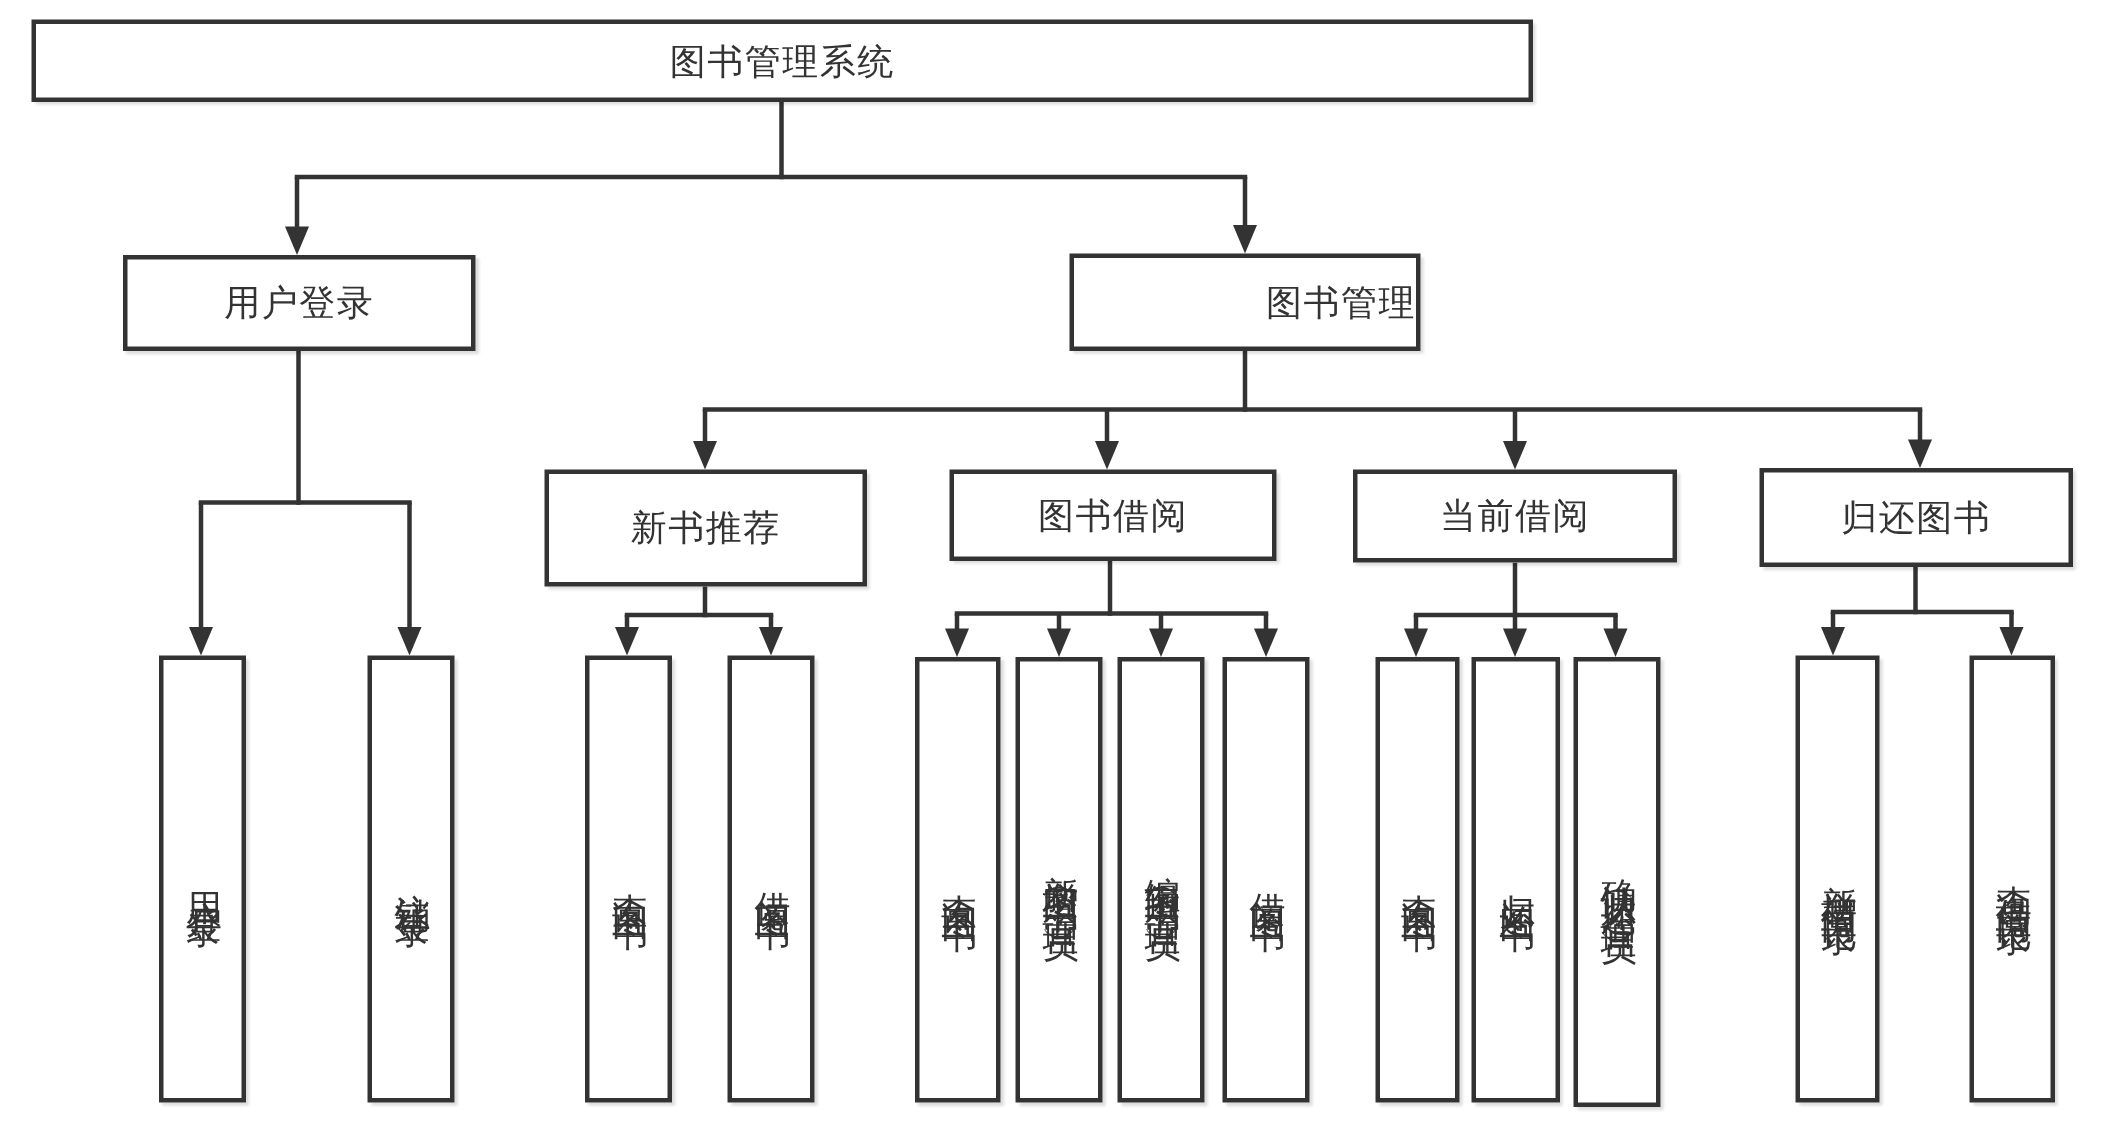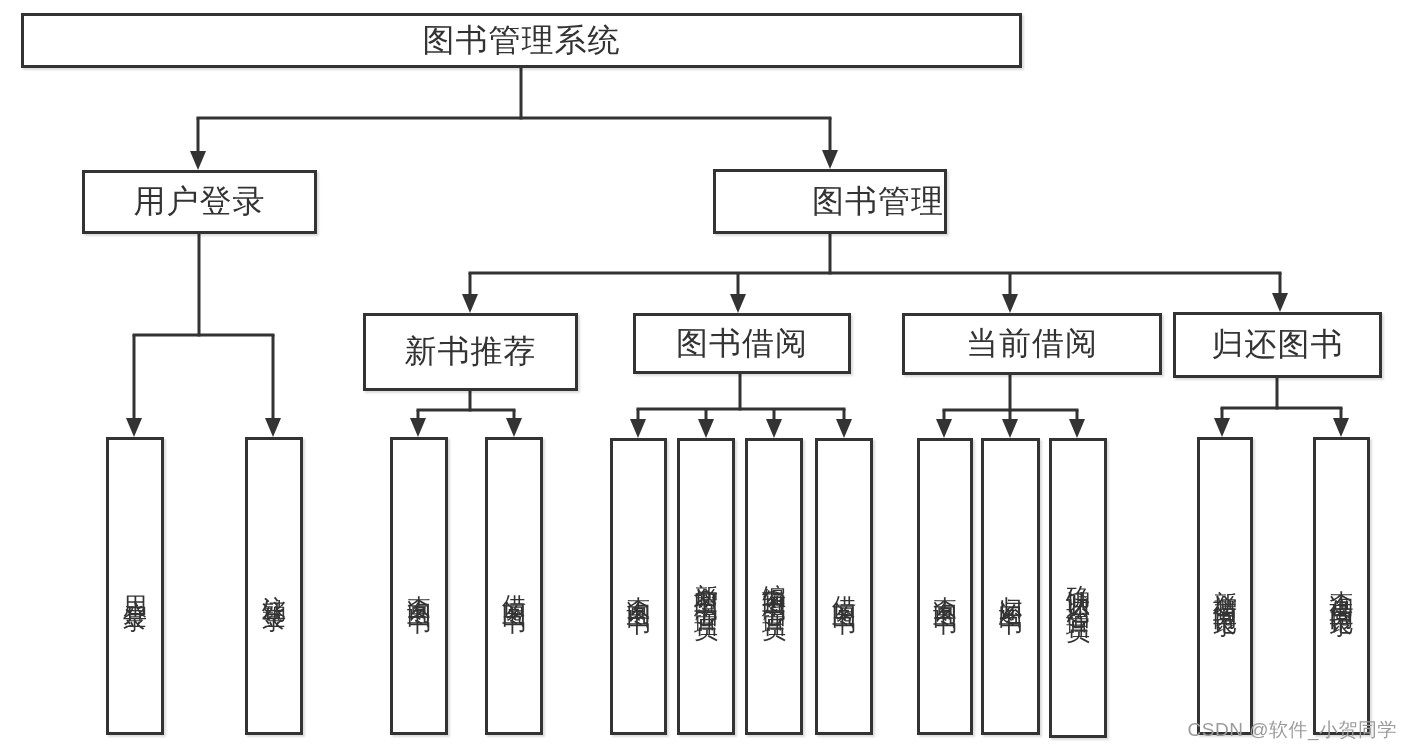--- a/index.html
+++ b/index.html
@@ -14,21 +14,21 @@
   .node{
     position:absolute;
     box-sizing:border-box;
     border:3px solid #333333;
     background:#ffffff;
     display:flex;align-items:center;justify-content:center;
     color:#333333;
     box-shadow:2px 2px 2px rgba(0,0,0,0.14);
   }
   .node .lbl{
-    font-size:32px;
+    font-size:24px;
     letter-spacing:1px;
     white-space:nowrap;
     color:#333333;
   }
   .node.v .lbl{
     writing-mode:vertical-rl;
     text-orientation:mixed;
     font-size:24px;
     line-height:1;
     letter-spacing:5px;
@@ -125,21 +125,21 @@
   <div class="node" style="left:713px;top:169px;width:234px;height:65px;justify-content:flex-end;">
     <span class="lbl">图书管理</span>
   </div>
 
   <div class="node" style="left:363px;top:313px;width:215px;height:78px;">
     <span class="lbl">新书推荐</span>
   </div>
   <div class="node" style="left:633px;top:313px;width:218px;height:61px;">
     <span class="lbl">图书借阅</span>
   </div>
-  <div class="node" style="left:902px;top:313px;width:260px;height:62px;">
+  <div class="node" style="left:902px;top:313px;width:216px;height:62px;">
     <span class="lbl">当前借阅</span>
   </div>
   <div class="node" style="left:1173px;top:312px;width:209px;height:66px;">
     <span class="lbl">归还图书</span>
   </div>
 
   <div class="node v" style="left:106px;top:437px;width:58px;height:298px;">
     <span class="lbl">用户登录</span>
   </div>
   <div class="node v" style="left:245px;top:437px;width:58px;height:298px;">
@@ -176,15 +176,14 @@
     <span class="lbl">确认归还（管理员）</span>
   </div>
 
   <div class="node v" style="left:1197px;top:437px;width:56px;height:298px;">
     <span class="lbl">新增借阅记录</span>
   </div>
   <div class="node v" style="left:1313px;top:437px;width:57px;height:298px;">
     <span class="lbl">查询借阅记录</span>
   </div>
 
-  <div class="watermark">CSDN @软件_小贺同学</div>
 
 </div>
 
 </body></html>

